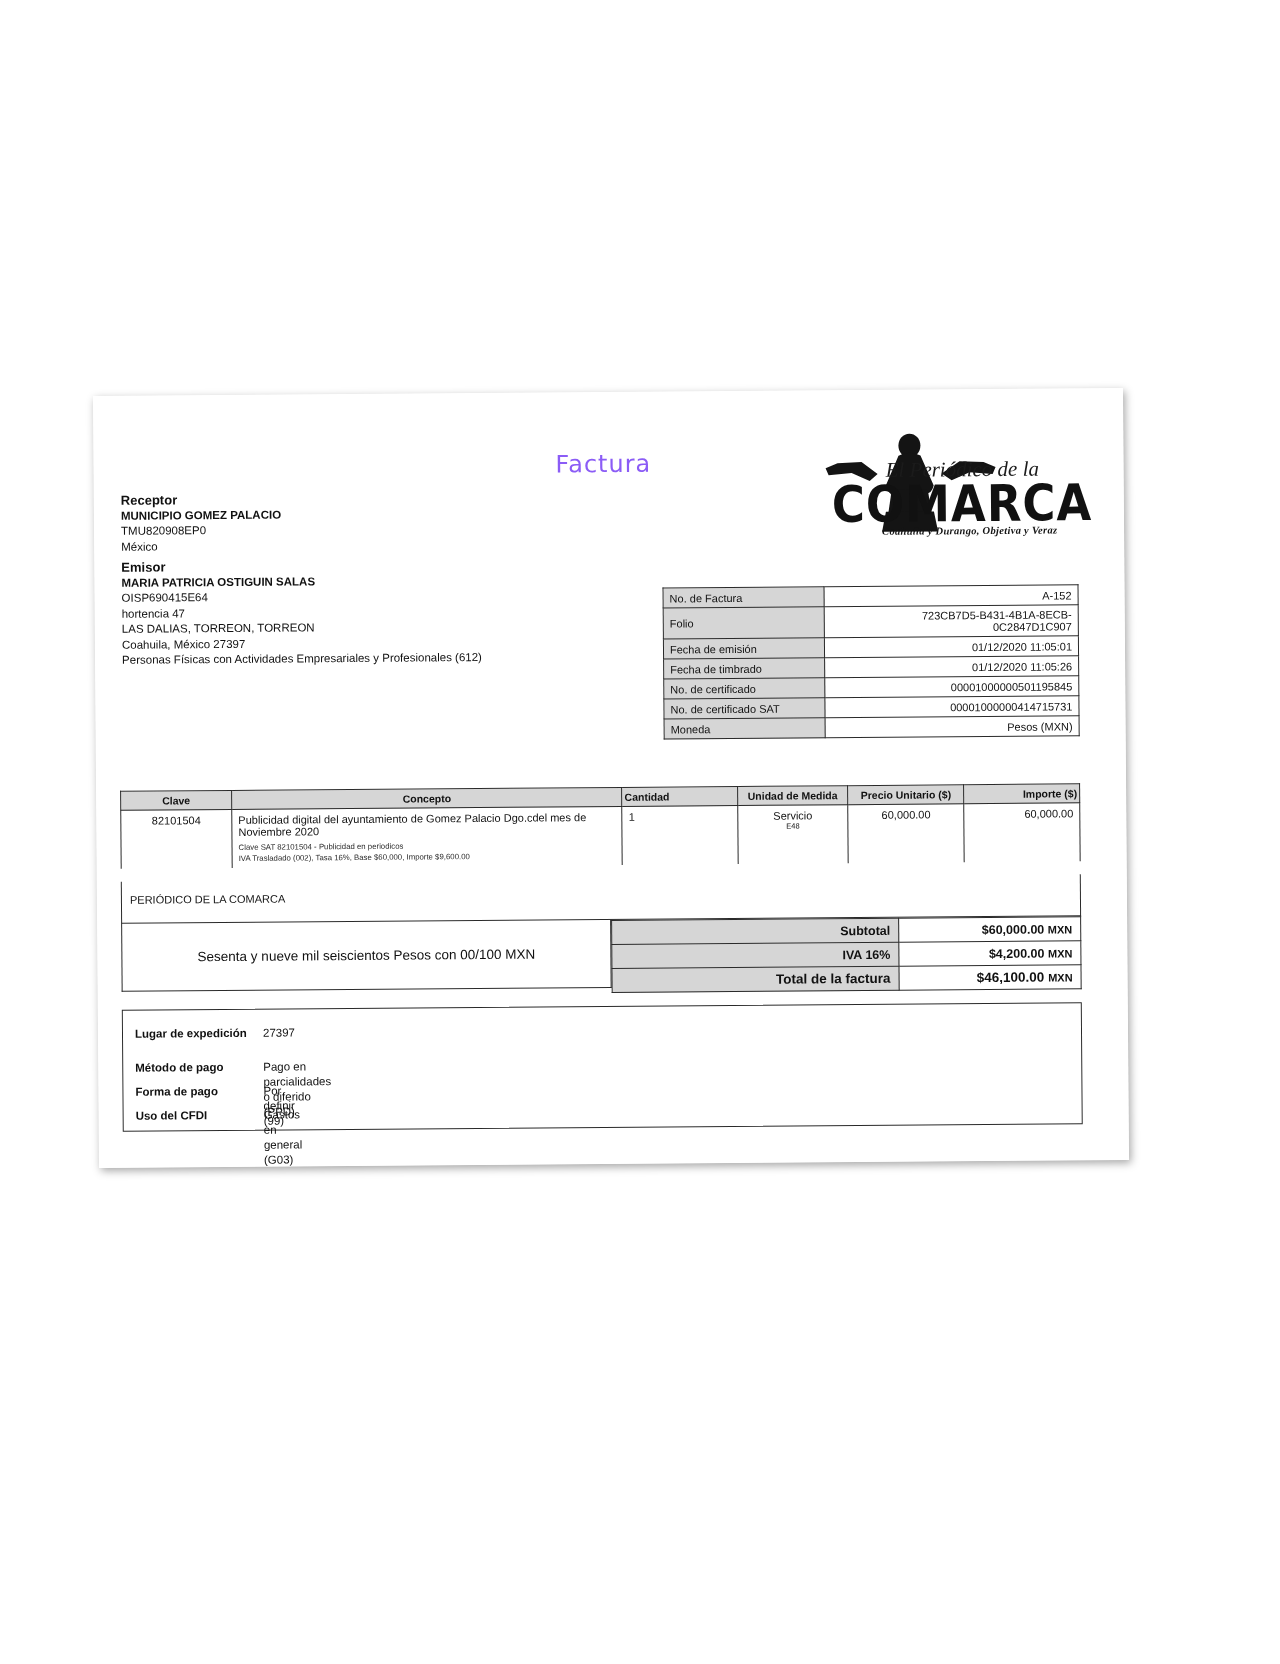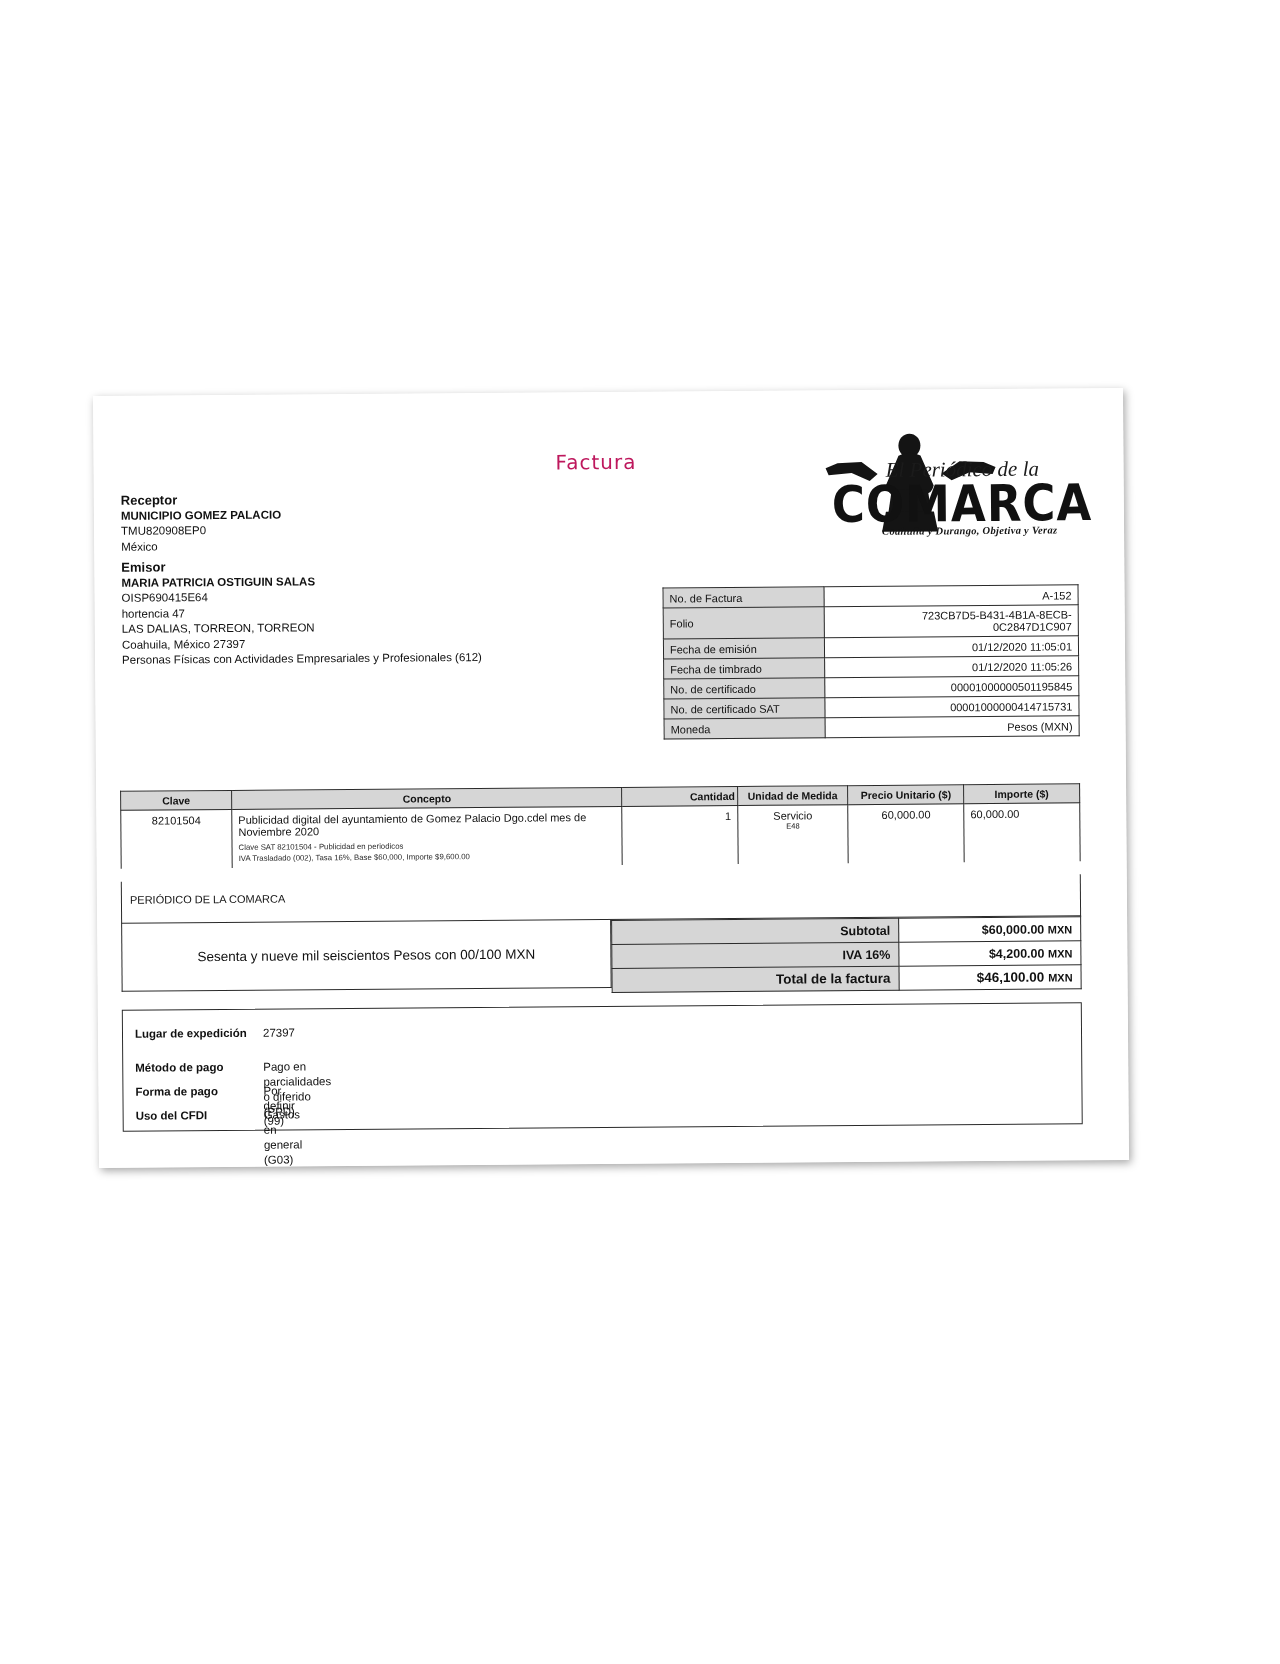--- a/index.html
+++ b/index.html
@@ -31,22 +31,22 @@
     position: absolute;
     inset: 0;
     background: #ffffff;
   }
 
   
   .doc-title {
     position: absolute;
     left: 462px;
     top: 58px;
-    font-size: 20px;
-    color: #be185d;
+    font-size: 24px;
+    color: #8b5cf6;
     letter-spacing: 1px;
     font-family: "DejaVu Sans", sans-serif;
   }
 
   .logo {
     position: absolute;
     left: 672px;
     top: 42px;
     width: 310px;
     height: 110px;
@@ -145,24 +145,24 @@
   }
   .items td {
     border-left: 1px solid #2a2a2a;
     border-right: 1px solid #2a2a2a;
     padding: 4px 6px;
     vertical-align: top;
   }
   .items .row-body td { border-bottom: none; }
   .c-clave  { width: 100px; text-align: center; }
   .c-conc   { width: 390px; }
-  .c-cant   { width: 105px; text-align: right; }
+  .c-cant   { width: 105px; text-align: left; }
   .c-um     { width: 100px; text-align: center; }
   .c-pu     { width: 105px; text-align: center; }
-  .c-imp    { width: 105px; }
+  .c-imp    { width: 105px; text-align: right; }
   .small-note {
     display: block;
     font-size: 7.8px;
     color: #2b2b2b;
     line-height: 10px;
     padding-top: 5px;
   }
   .um-code { display:block; font-size: 7.5px; }
 
   .items-bottom {

